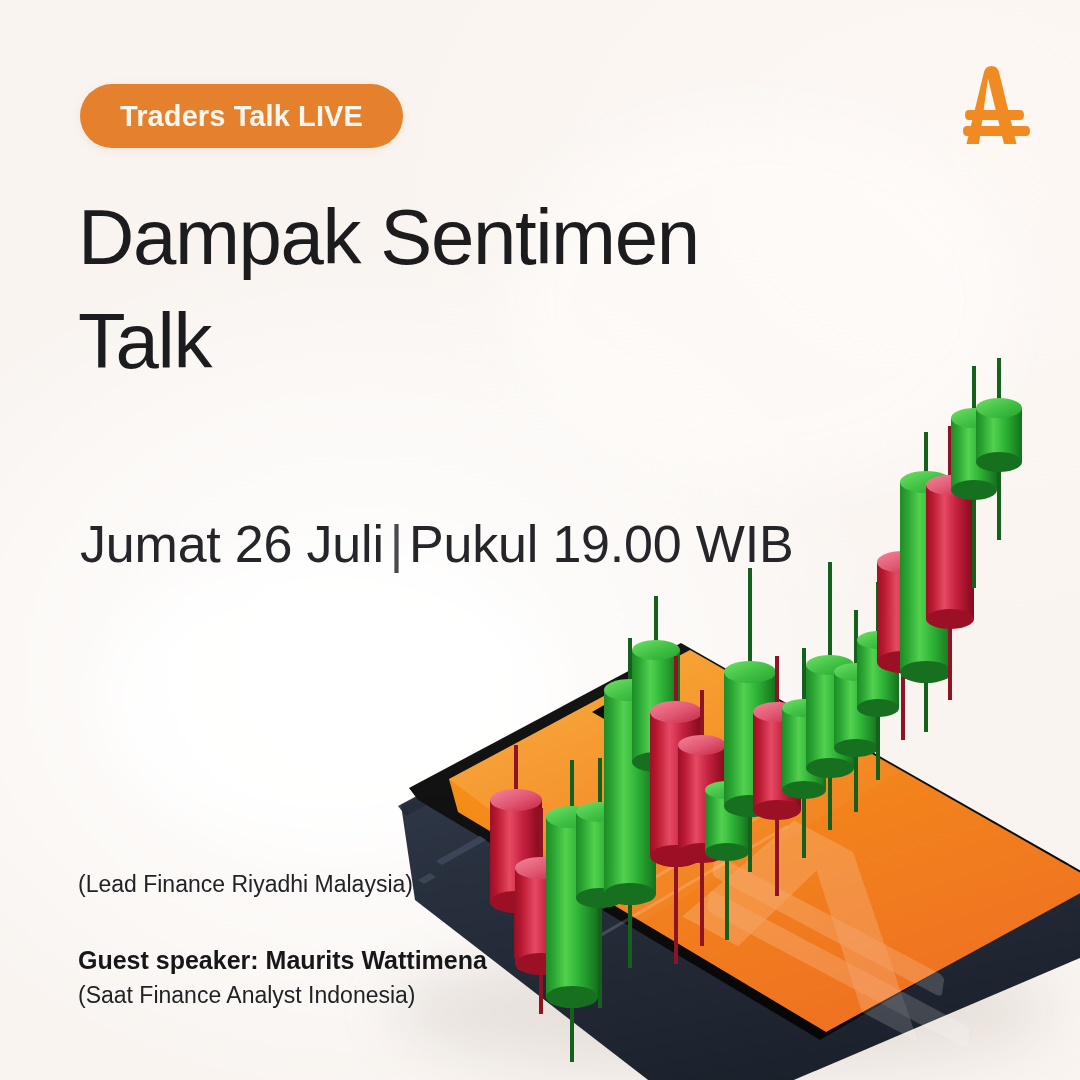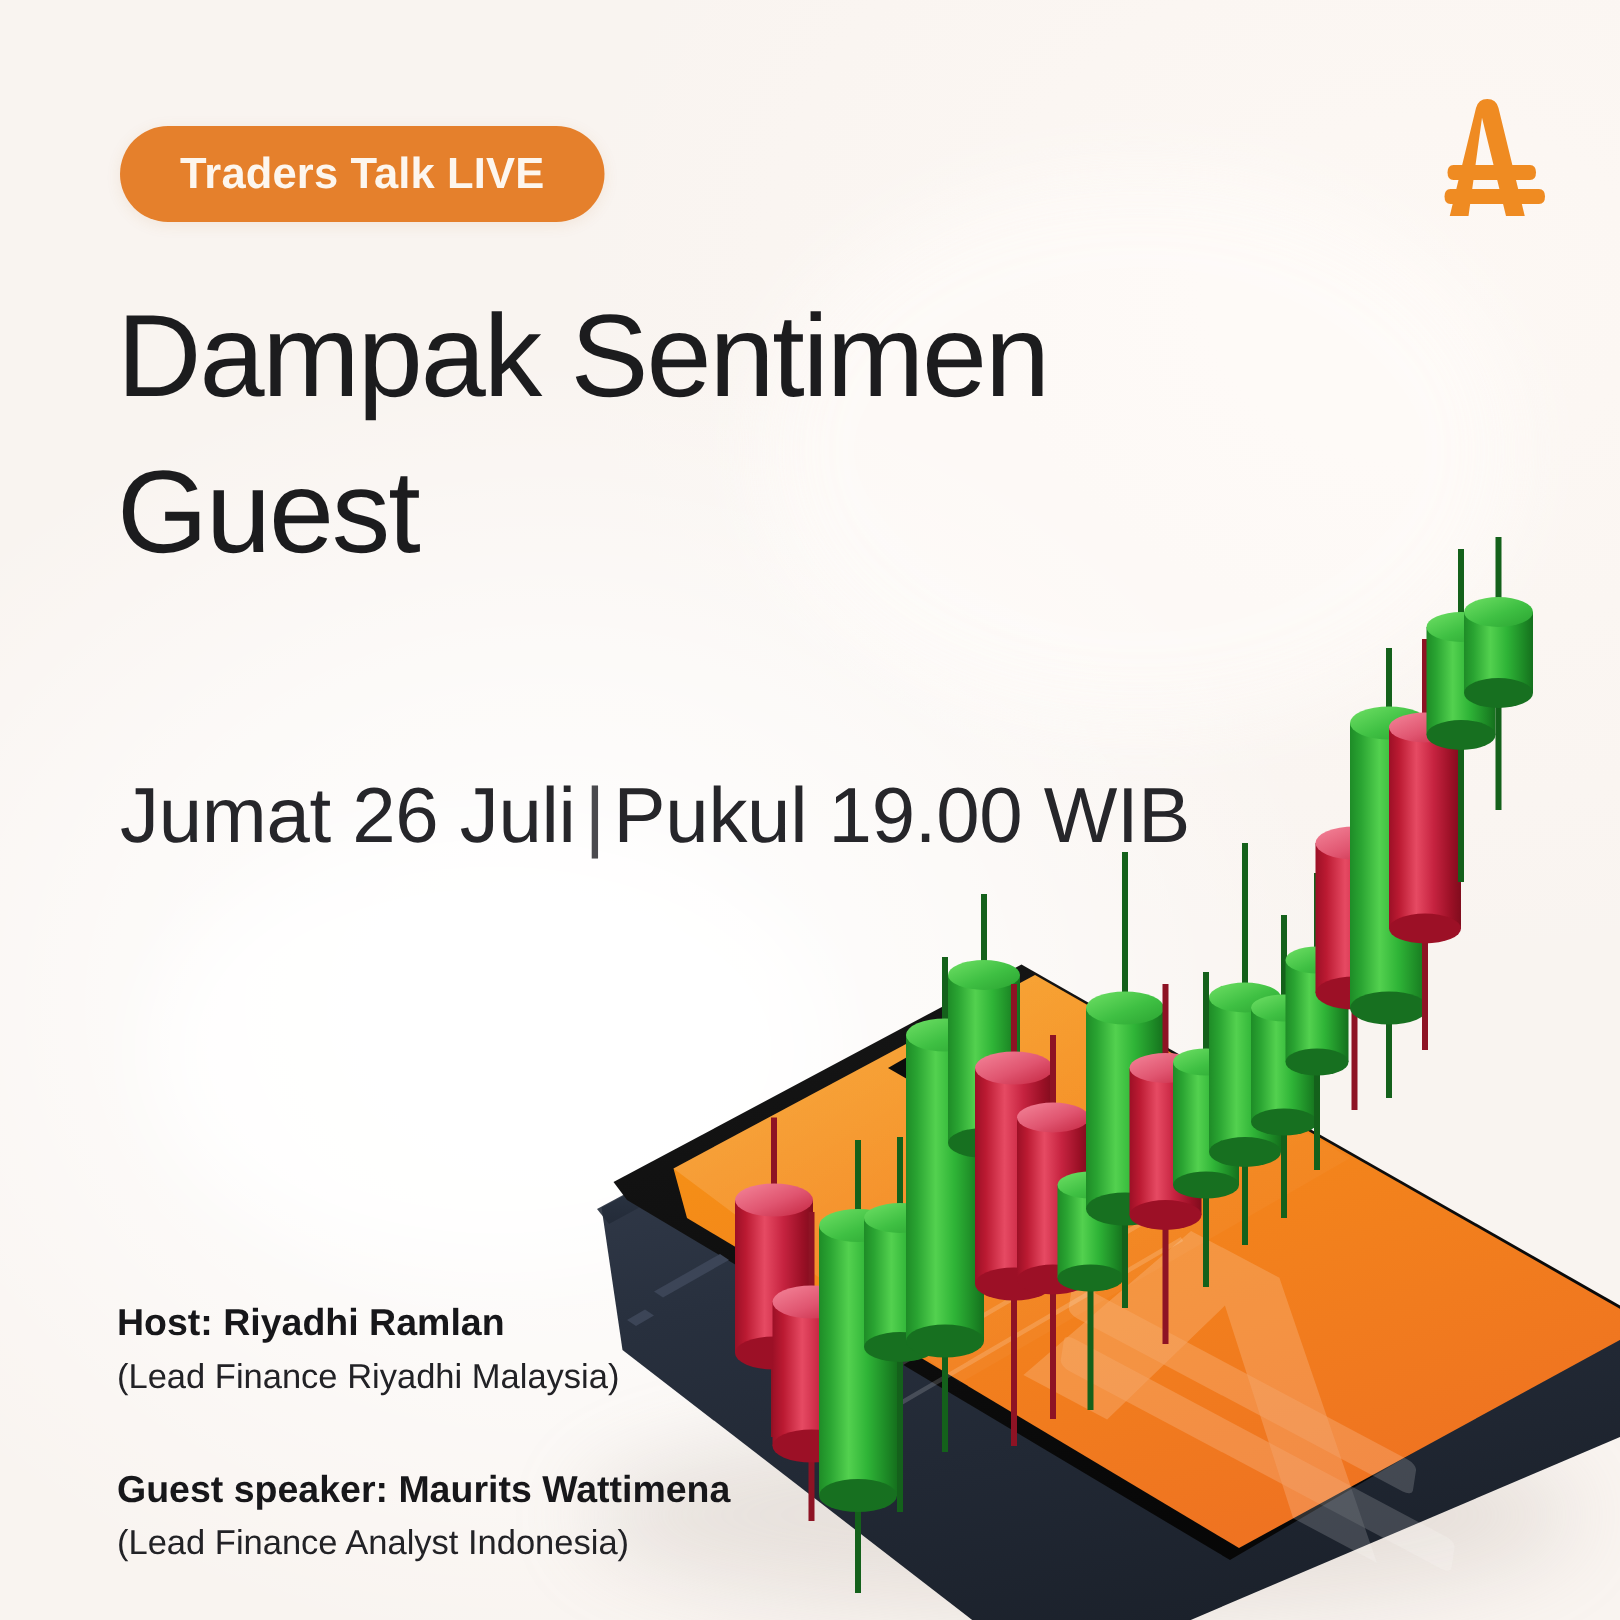--- a/index.html
+++ b/index.html
@@ -328,31 +328,30 @@
   <svg class="brand-logo" viewBox="0 0 100 100" xmlns="http://www.w3.org/2000/svg">
     <g fill="#ef8b22">
       <path d="M30.5,86 L48,14 q1.5,-6 7.5,-6 q6,0 7.5,6 L80.5,86 L68,86 L52,20.5 L43,86 Z"></path>
       <path d="M33,52 L84,52 q4,0 4,5 q0,5 -4,5 L33,62 q-4,0 -4,-5 q0,-5 4,-5 Z"></path>
       <path d="M31,68 L90,68 q4,0 4,5 q0,5 -4,5 L31,78 q-4,0 -4,-5 q0,-5 4,-5 Z"></path>
     </g>
   </svg>
 
   <div class="headline">
     <div>Dampak Sentimen</div>
-    <div>Guest</div>
+    <div>Talk</div>
   </div>
 
   <div class="datetime">
     <span>Jumat 26 Juli</span><span class="sep">|</span><span>Pukul 19.00 WIB</span>
   </div>
 
   <div class="credits">
     <div class="cred-block">
-      <div class="cred-name">Host: Riyadhi Ramlan</div>
       <div class="cred-role">(Lead Finance Riyadhi Malaysia)</div>
     </div>
     <div class="cred-block">
       <div class="cred-name">Guest speaker: Maurits Wattimena</div>
-      <div class="cred-role">(Lead Finance Analyst Indonesia)</div>
+      <div class="cred-role">(Saat Finance Analyst Indonesia)</div>
     </div>
   </div>
 
 </div>
 
 </body></html>

